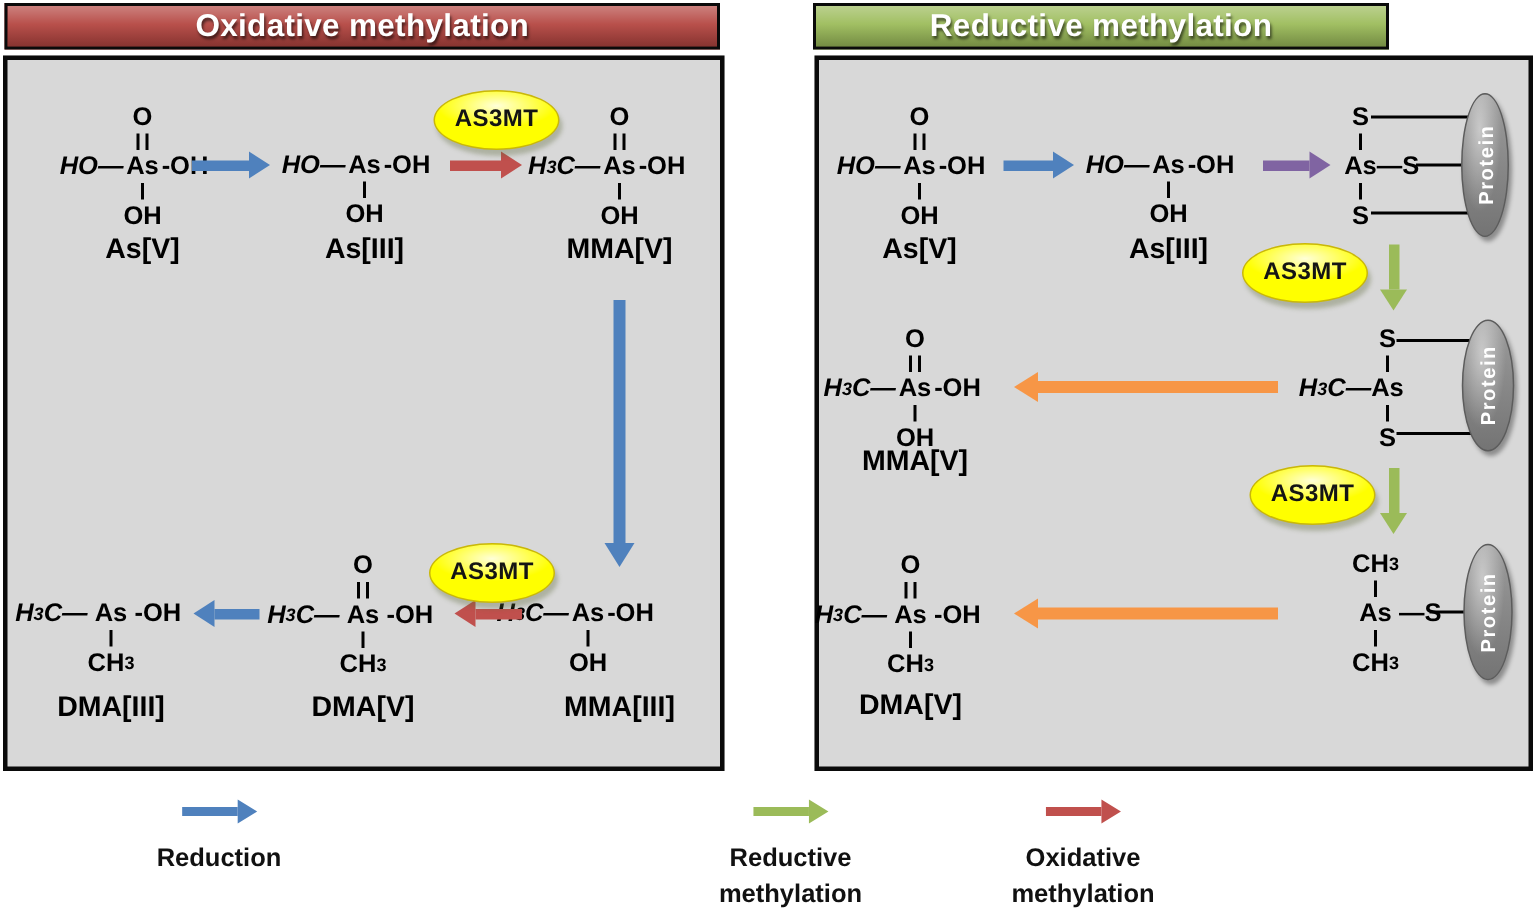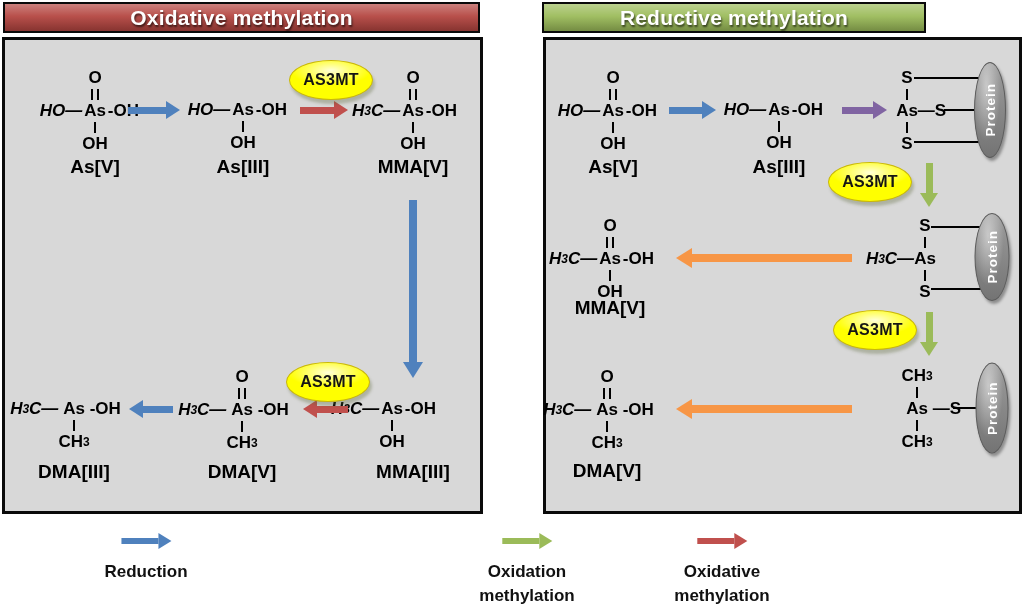--- a/index.html
+++ b/index.html
@@ -308,21 +308,21 @@
         <div class="legend-label">
           <div>Reduction</div>
         </div>
       </div>
       <div class="legend-item" style="left: 527px;">
         <div class="arrow" style="width: 50px; height: 16px;">
           <div class="abody" style="left: 0px; top: 5px; width: 37px; height: 6px; background: rgb(155, 187, 89);"></div>
           <div class="ahead" style="right: 0px; top: 0px; border-top: 8px solid transparent; border-bottom: 8px solid transparent; border-left: 13px solid rgb(155, 187, 89);"></div>
         </div>
         <div class="legend-label">
-          <div>Oxidation</div>
+          <div>Reductive</div>
           <div>methylation</div>
         </div>
       </div>
       <div class="legend-item" style="left: 722px; align-items: center;">
         <div class="arrow" style="width: 50px; height: 16px;">
           <div class="abody" style="left: 0px; top: 5px; width: 37px; height: 6px; background: rgb(192, 80, 77);"></div>
           <div class="ahead" style="right: 0px; top: 0px; border-top: 8px solid transparent; border-bottom: 8px solid transparent; border-left: 13px solid rgb(192, 80, 77);"></div>
         </div>
         <div class="legend-label">
           <div>Oxidative</div>

